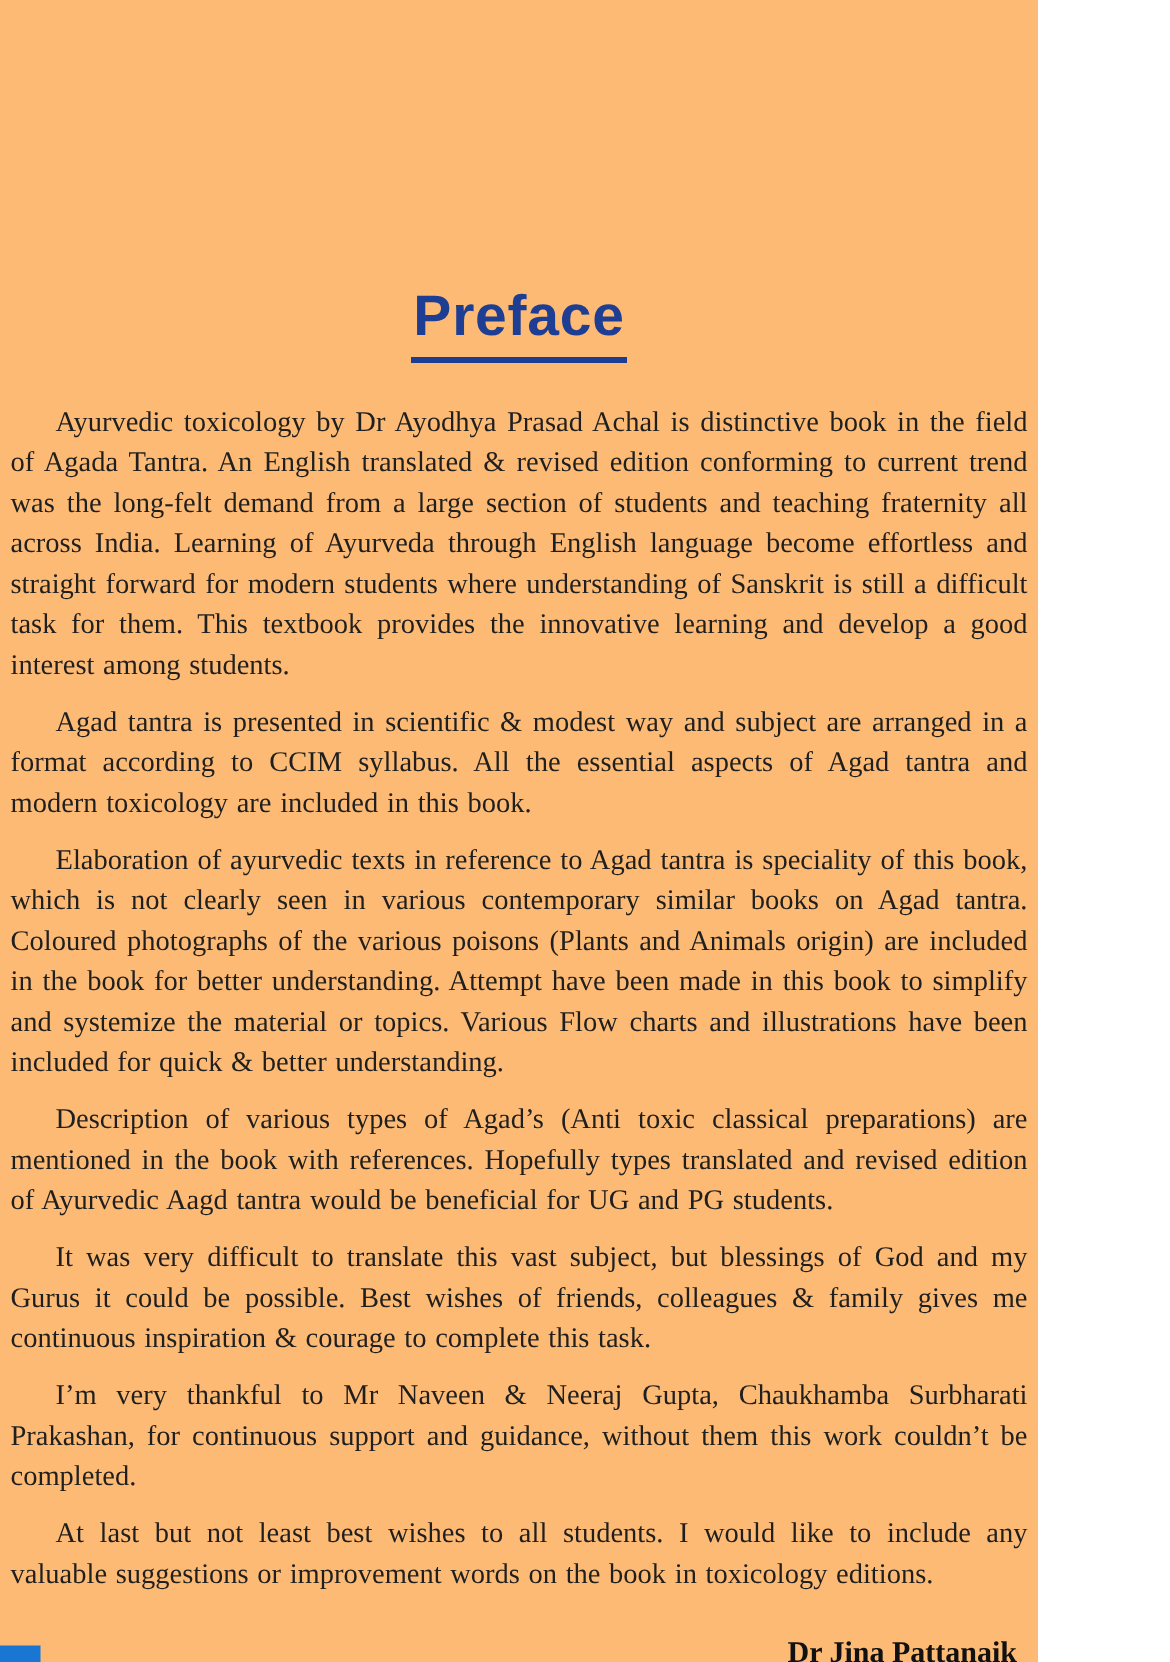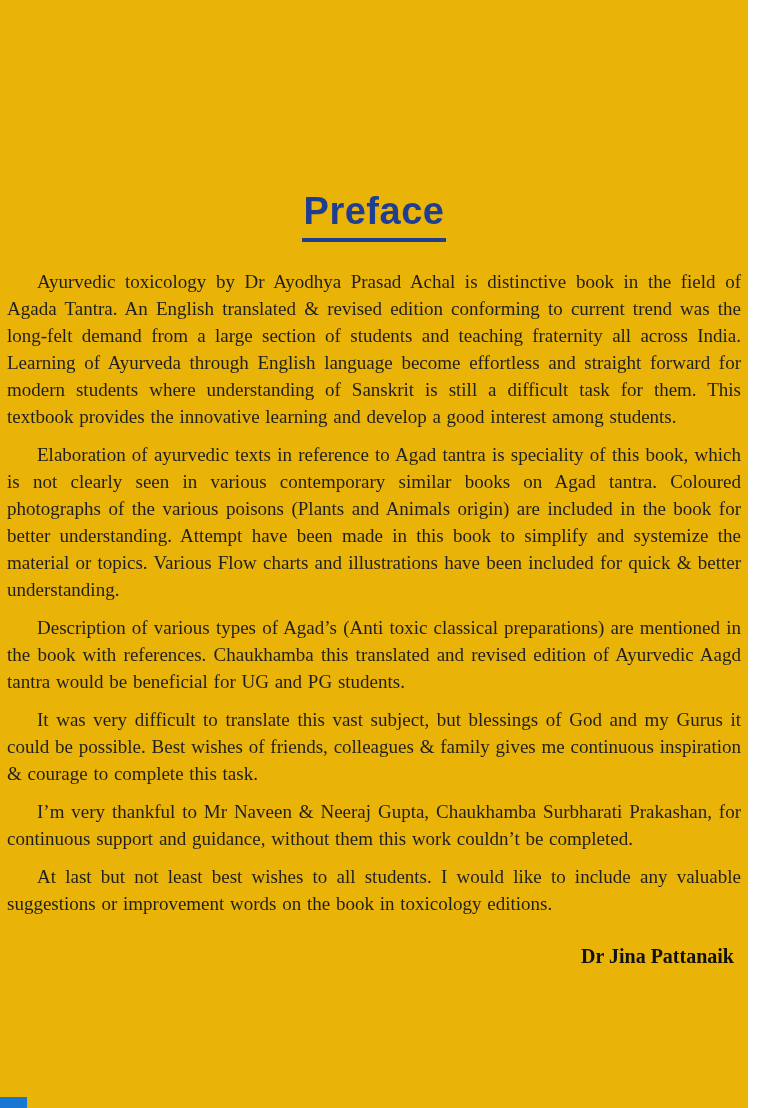--- a/index.html
+++ b/index.html
@@ -2,23 +2,23 @@
 <html><head>
 <meta charset="utf-8">
 <style>
   html, body {
     margin: 0;
     padding: 0;
     background: #ffffff;
   }
   .page {
     position: relative;
-    width: 748px;
+    width: 692px;
     height: 1108px;
-    background: #eab308;
+    background: #fdba74;
     overflow: hidden;
     font-family: "Liberation Serif", serif;
     color: #1f1f1f;
   }
   .title-wrap {
     padding-top: 192px;
     text-align: center;
   }
   .title {
     margin: 0;
@@ -65,22 +65,23 @@
 <body>
 
 <div class="page">
 
   <div class="title-wrap">
     <h1 class="title">Preface</h1>
   </div>
 
   <div class="body-text">
     <p>Ayurvedic toxicology by Dr Ayodhya Prasad Achal is distinctive book in the field of Agada Tantra. An English translated &amp; revised edition conforming to current trend was the long-felt demand from a large section of students and teaching fraternity all across India. Learning of Ayurveda through English language become effortless and straight forward for modern students where understanding of Sanskrit is still a difficult task for them. This textbook provides the innovative learning and develop a good interest among students.</p>
+    <p>Agad tantra is presented in scientific &amp; modest way and subject are arranged in a format according to CCIM syllabus. All the essential aspects of Agad tantra and modern toxicology are included in this book.</p>
     <p>Elaboration of ayurvedic texts in reference to Agad tantra is speciality of this book, which is not clearly seen in various contemporary similar books on Agad tantra. Coloured photographs of the various poisons (Plants and Animals origin) are included in the book for better understanding. Attempt have been made in this book to simplify and systemize the material or topics. Various Flow charts and illustrations have been included for quick &amp; better understanding.</p>
-    <p>Description of various types of Agad’s (Anti toxic classical preparations) are mentioned in the book with references. Chaukhamba this translated and revised edition of Ayurvedic Aagd tantra would be beneficial for UG and PG students.</p>
+    <p>Description of various types of Agad’s (Anti toxic classical preparations) are mentioned in the book with references. Hopefully types translated and revised edition of Ayurvedic Aagd tantra would be beneficial for UG and PG students.</p>
     <p>It was very difficult to translate this vast subject, but blessings of God and my Gurus it could be possible. Best wishes of friends, colleagues &amp; family gives me continuous inspiration &amp; courage to complete this task.</p>
     <p>I’m very thankful to Mr Naveen &amp; Neeraj Gupta, Chaukhamba Surbharati Prakashan, for continuous support and guidance, without them this work couldn’t be completed.</p>
     <p>At last but not least best wishes to all students. I would like to include any valuable suggestions or improvement words on the book in toxicology editions.</p>
   </div>
 
   <div class="signature">Dr Jina Pattanaik</div>
 
   <div class="corner-mark"></div>
 
 </div>

